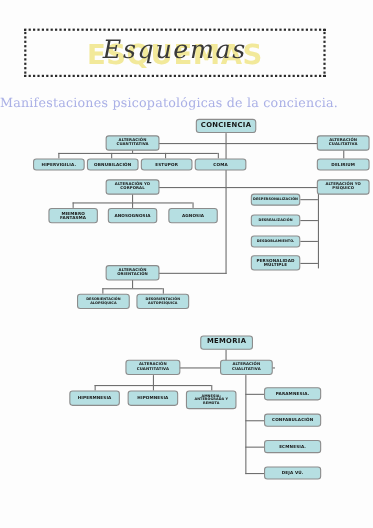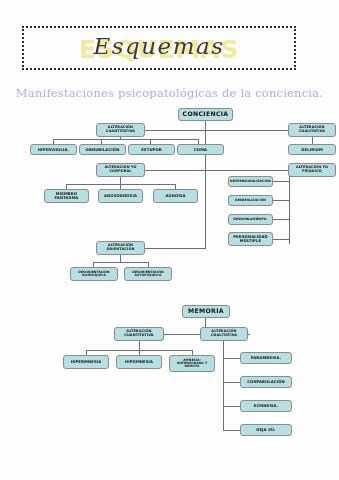--- a/index.html
+++ b/index.html
@@ -68,21 +68,20 @@
     color: #3a3a3a;
     line-height: 1.2;
     letter-spacing: 1.5px;
   }
 
   
   .subtitle {
     position: absolute;
     left: 0;
     width: 339px;
-    text-align: center;
     font-family: "DejaVu Serif", serif;
     font-size: 11.5px;
     letter-spacing: 0.2px;
     color: #aab0e6;
   }
   #subtitle-conciencia { top: 86px; }
   #subtitle-memoria    { top: 283px; }
 
   
   .diagram {

